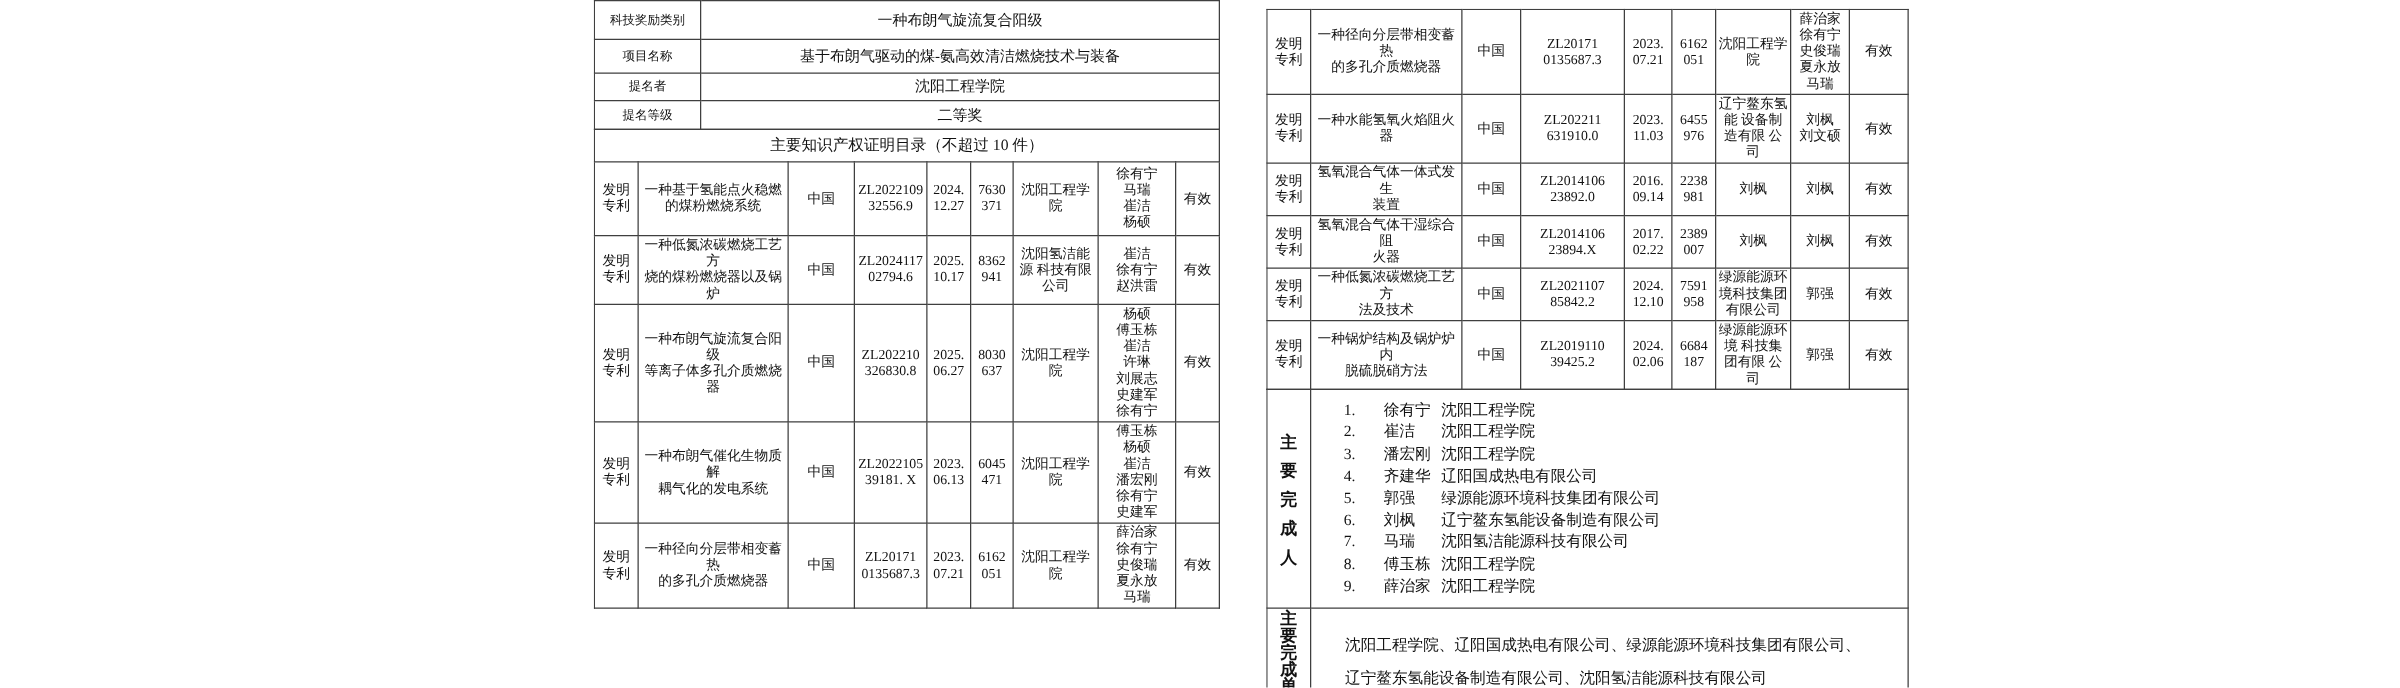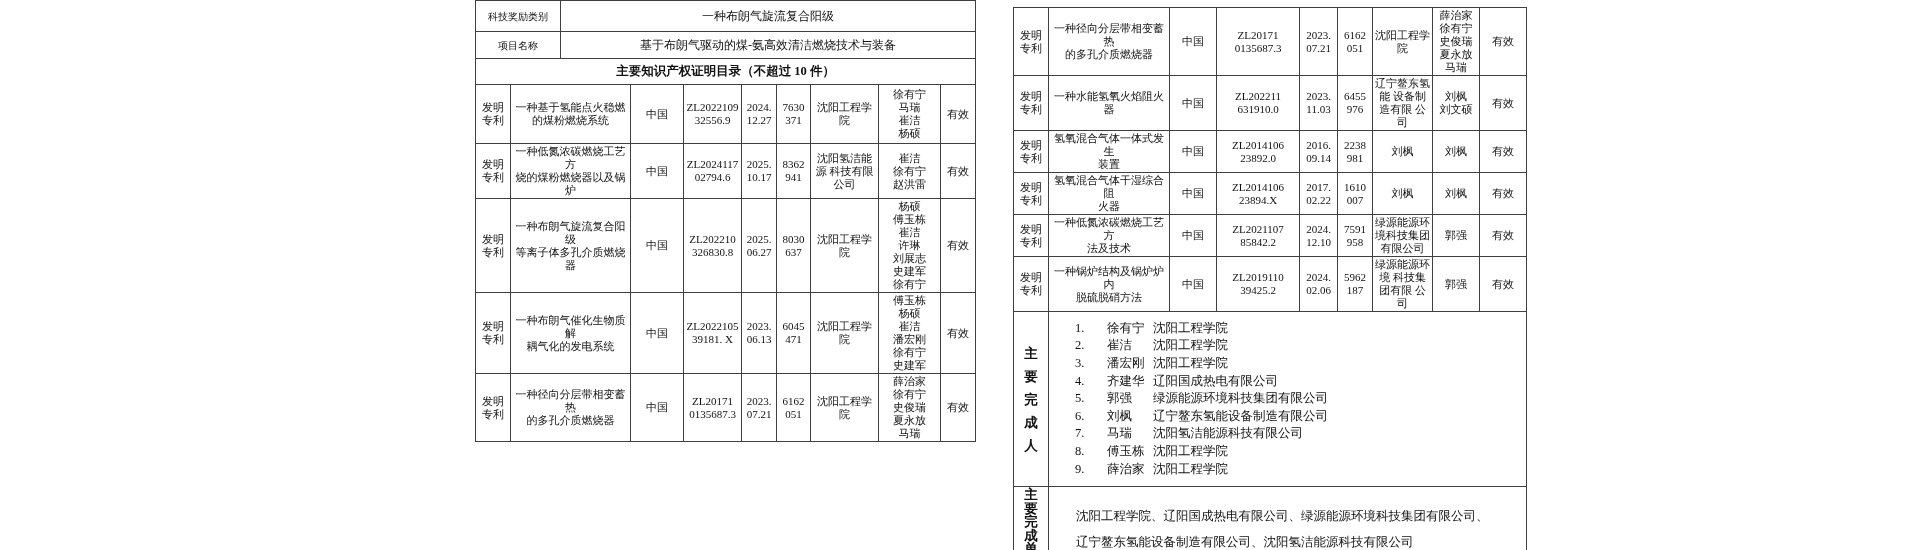--- a/index.html
+++ b/index.html
@@ -16,21 +16,21 @@
     text-align:center;font-size:21px;font-weight:bold;letter-spacing:.5px;
   }
   table{border-collapse:collapse;table-layout:fixed;width:500px;}
   #page2 table{width:513px;}
   td{border:1px solid #3f3f3f;text-align:center;vertical-align:middle;
      padding:1px 2px;font-size:11px;line-height:13px;overflow:hidden;}
   .stack{margin-top:-1px;}
   .pre{white-space:pre-line;}
   .info-label{font-weight:normal;font-size:10px;}
   .info-value{font-size:12px;}
-  .section-title{font-weight:bold;font-size:12.5px;height:23px;}
+  .section-title{font-weight:normal;font-size:12.5px;height:23px;}
   .colhead{font-size:11.5px;}
   .name-cell{padding:1px 3px;}
   .vlabel{font-weight:bold;font-size:13.5px;}
   .vl-people{line-height:23px;}
   .vl-units{line-height:13.5px;}
   .cp-list{text-align:left;}
   .cp-item{display:flex;padding-left:24px;line-height:17.6px;font-size:12.5px;}
   .cp-no{width:32px;}
   .cp-name{width:46px;}
   .cp-org{flex:1;}
@@ -50,20 +50,28 @@
       </colgroup>
     <tbody>
         <tr style="height:31px">
       <td class="info-label">科技奖励类别</td>
       <td class="info-value">一种布朗气旋流复合阳级</td>
     </tr>
     <tr style="height:27px">
       <td class="info-label">项目名称</td>
       <td class="info-value">基于布朗气驱动的煤-氨高效清洁燃烧技术与装备</td>
     </tr>
+    <tr style="height:22px">
+      <td class="info-label">提名者</td>
+      <td class="info-value">沈阳工程学院</td>
+    </tr>
+    <tr style="height:23px">
+      <td class="info-label">提名等级</td>
+      <td class="info-value">二等奖</td>
+    </tr>
   </tbody>
     </table>
 
   <table class="stack">
     <colgroup>
       <col style="width:35px">
         <col style="width:120px">
         <col style="width:53px">
       <col style="width:58px">
         <col style="width:35px">
@@ -255,21 +263,21 @@
     <tr style="height:39px">
       <td class="pre">发明
 专利</td>
       <td class="pre name-cell">氢氧混合气体干湿综合阻
 火器</td>
       <td>中国</td>
       <td class="pre">ZL2014106
 23894.X</td>
       <td class="pre">2017.
 02.22</td>
-      <td class="pre">1610
+      <td class="pre">2389
 007</td>
       <td>刘枫</td>
       <td class="pre">刘枫</td>
       <td>有效</td>
     </tr>
     <tr style="height:37px">
       <td class="pre">发明
 专利</td>
       <td class="pre name-cell">一种低氮浓碳燃烧工艺方
 法及技术</td>
@@ -289,21 +297,21 @@
     <tr style="height:39px">
       <td class="pre">发明
 专利</td>
       <td class="pre name-cell">一种锅炉结构及锅炉炉内
 脱硫脱硝方法</td>
       <td>中国</td>
       <td class="pre">ZL2019110
 39425.2</td>
       <td class="pre">2024.
 02.06</td>
-      <td class="pre">5962
+      <td class="pre">6684
 187</td>
       <td>绿源能源环境
 科技集团有限
 公司</td>
       <td class="pre">郭强</td>
       <td>有效</td>
     </tr>
   </tbody>
     </table>
 

